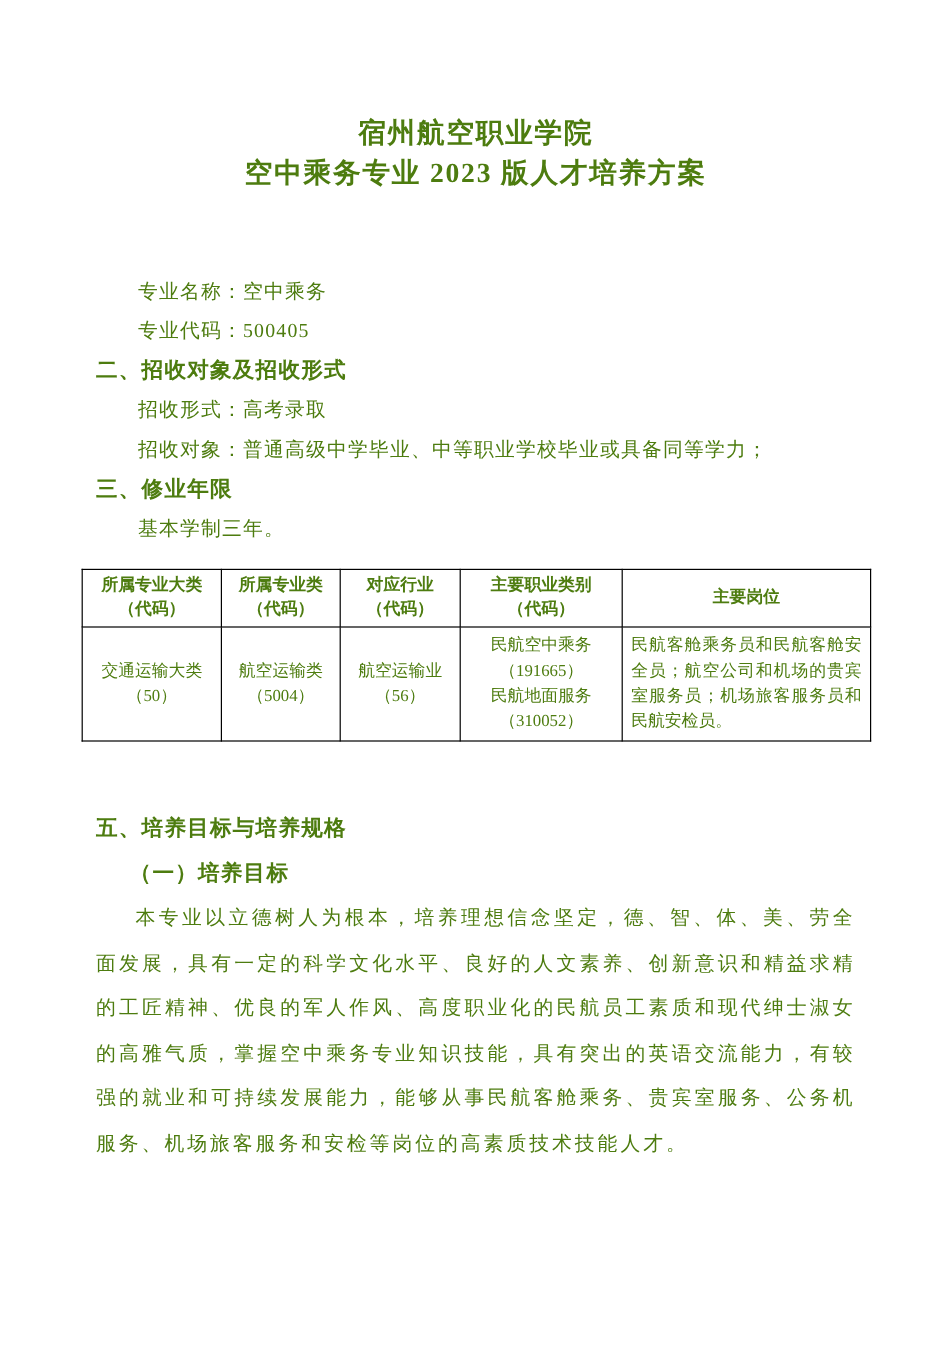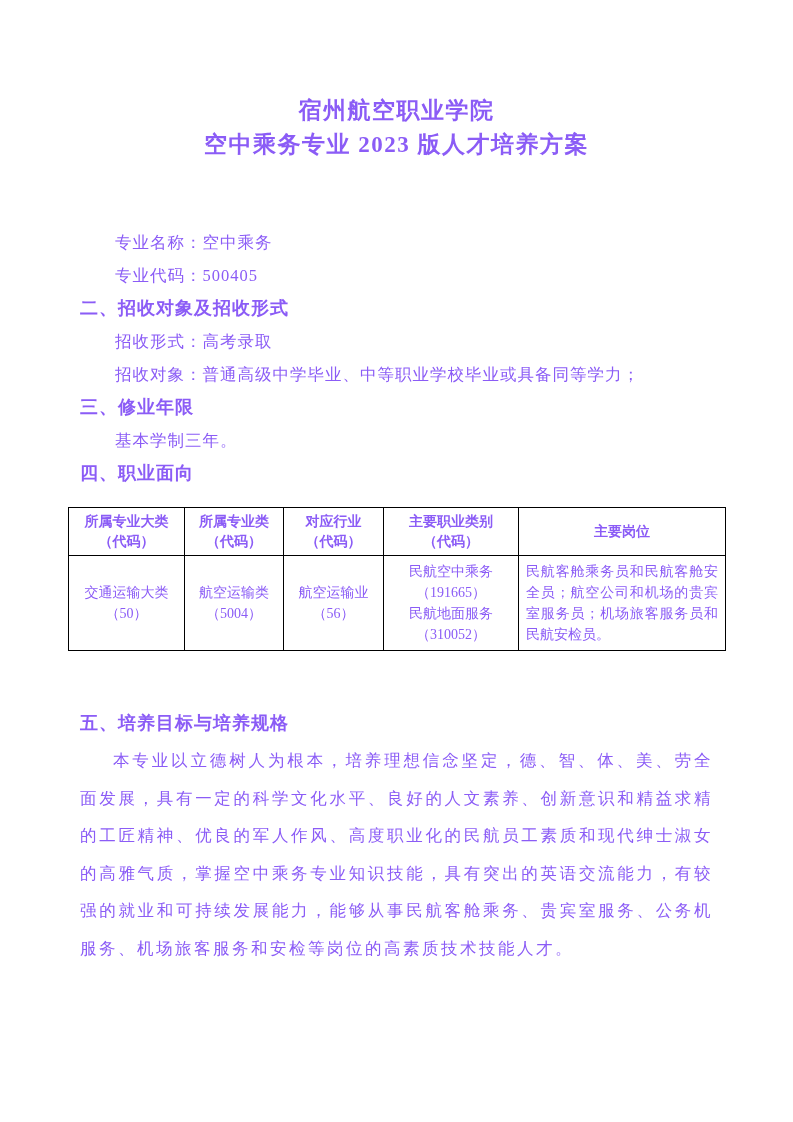--- a/index.html
+++ b/index.html
@@ -1,18 +1,18 @@
 <!DOCTYPE html>
 <html><head>
 <meta charset="utf-8">
 <style>
   html, body { margin: 0; padding: 0; background: #ffffff; }
   .page {
     width: 793px; height: 1122px;
-    background: #ffffff; color: #8b5cf6;
+    background: #ffffff; color: #4d7c0f;
     font-family: "Liberation Serif", "DejaVu Serif", serif;
     box-sizing: border-box;
     padding: 0 80px;
     overflow: hidden;
     position: relative;
   }
   .doc-title {
     padding-top: 94px;
     text-align: center;
     font-weight: bold;
@@ -101,21 +101,20 @@
     <div class="sec-line">专业名称：空中乘务</div>
     <div class="sec-line">专业代码：500405</div>
 
     <div class="sec-heading">二、招收对象及招收形式</div>
     <div class="sec-line">招收形式：高考录取</div>
     <div class="sec-line">招收对象：普通高级中学毕业、中等职业学校毕业或具备同等学力；</div>
 
     <div class="sec-heading">三、修业年限</div>
     <div class="sec-line">基本学制三年。</div>
 
-    <div class="sec-heading">四、职业面向</div>
 
 
     <div class="table-wrap">
       <table class="job-table">
         <colgroup>
           <col style="width:116px">
           <col style="width:99px">
           <col style="width:100px">
           <col style="width:135px">
           <col style="width:207px">
@@ -166,17 +165,18 @@
             <td class="justify-cell">
               <span>民航客舱乘务员和民航客舱安全员；航空公司和机场的贵宾室服务员；机场旅客服务员和民航安检员。</span>
             </td>
           </tr>
         </tbody>
       </table>
     </div>
 
     <div class="section5">
       <div class="sec-heading-lg">五、培养目标与培养规格</div>
+      <div class="sub-heading">（一）培养目标</div>
       <div class="paragraph">本专业以立德树人为根本，培养理想信念坚定，德、智、体、美、劳全面发展，具有一定的科学文化水平、良好的人文素养、创新意识和精益求精的工匠精神、优良的军人作风、高度职业化的民航员工素质和现代绅士淑女的高雅气质，掌握空中乘务专业知识技能，具有突出的英语交流能力，有较强的就业和可持续发展能力，能够从事民航客舱乘务、贵宾室服务、公务机服务、机场旅客服务和安检等岗位的高素质技术技能人才。</div>
     </div>
 
   </div>
 </div>
 
 </body></html>

